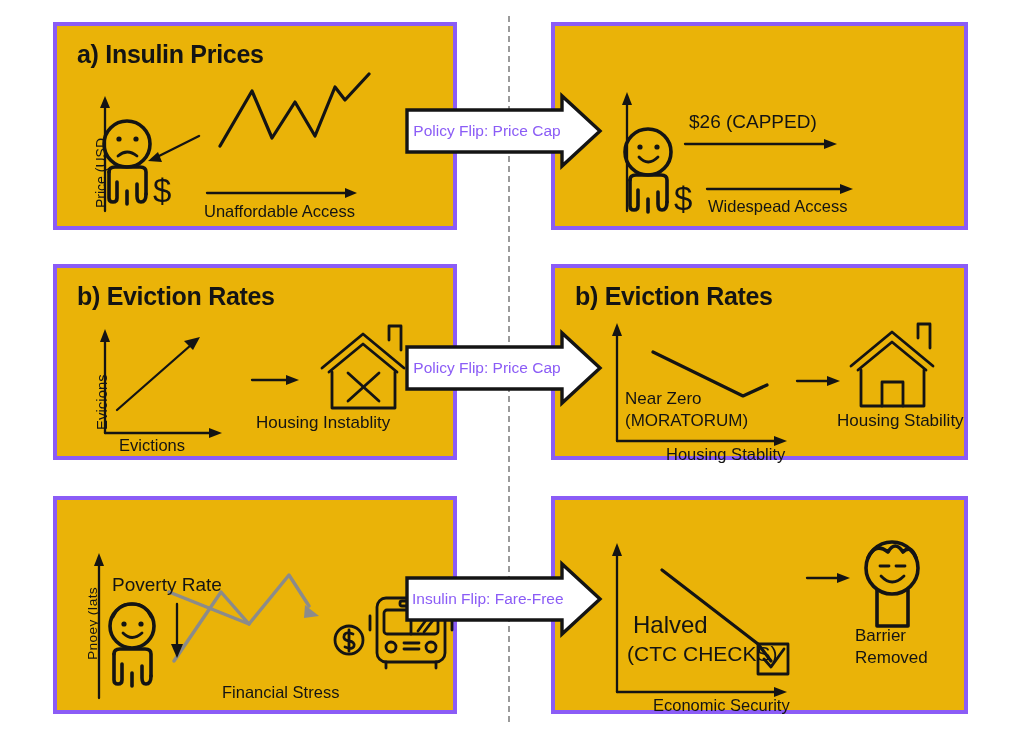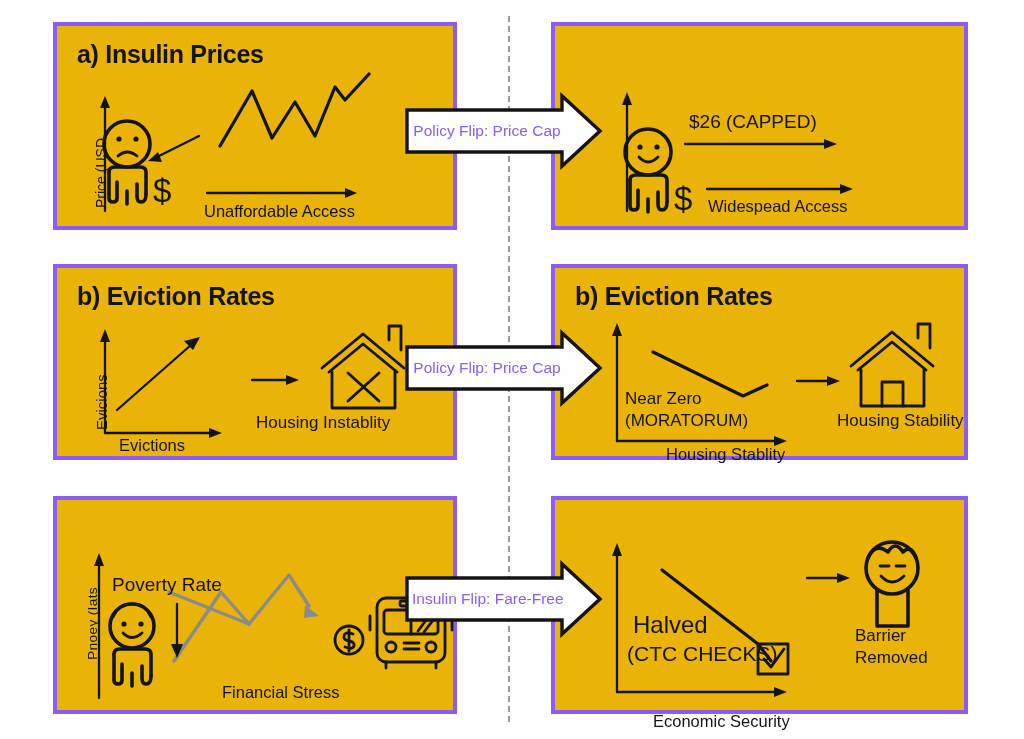--- a/index.html
+++ b/index.html
@@ -283,21 +283,21 @@
       <circle class="fig" cx="337" cy="68" r="26"></circle>
       <path class="fig" d="M 313 58 Q 320 42 333 52 Q 340 40 348 52 Q 356 44 361 58"></path>
       <path class="fig-thin" d="M 325 66 L 334 66" stroke-width="3"></path>
       <path class="fig-thin" d="M 341 66 L 350 66" stroke-width="3"></path>
       <path class="fig-thin" d="M 326 76 Q 337 88 349 76"></path>
       <path class="fig" d="M 322 90 L 322 126 L 353 126 L 353 90"></path>
     </svg>
 
     <div class="big-note" style="left:78px; top:111px; font-size:24px;">Halved</div>
     <div class="big-note" style="left:72px; top:142px; font-size:21px;">(CTC CHECKS)</div>
-    <div class="axlbl" style="left:98px; top:212px;">Economic Security</div>
+    <div class="axlbl" style="left:98px; top:196px;">Economic Security</div>
     <div class="note" style="left:300px; top:126px;">Barrier</div>
     <div class="note" style="left:300px; top:148px;">Removed</div>
   </div>
 
   <svg style="left:0; top:0; width:1024px; height:739px; z-index:5;">
 
     <path d="M 407 110 L 562 110 L 562 96 L 600 131 L 562 166 L 562 152 L 407 152 Z" fill="#ffffff" stroke="#141414" stroke-width="3.4" stroke-linejoin="miter"></path>
 
     <path d="M 407 347 L 562 347 L 562 333 L 600 368 L 562 403 L 562 389 L 407 389 Z" fill="#ffffff" stroke="#141414" stroke-width="3.4" stroke-linejoin="miter"></path>
 

